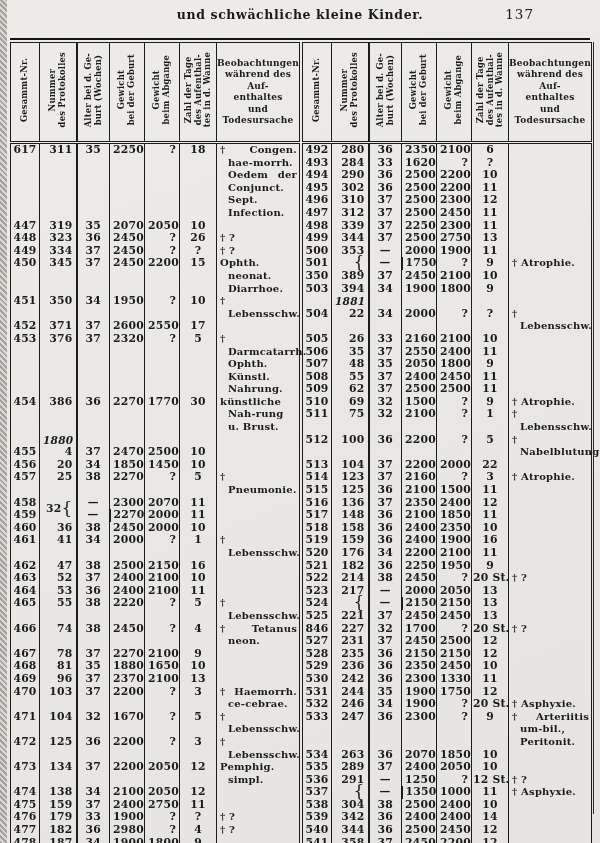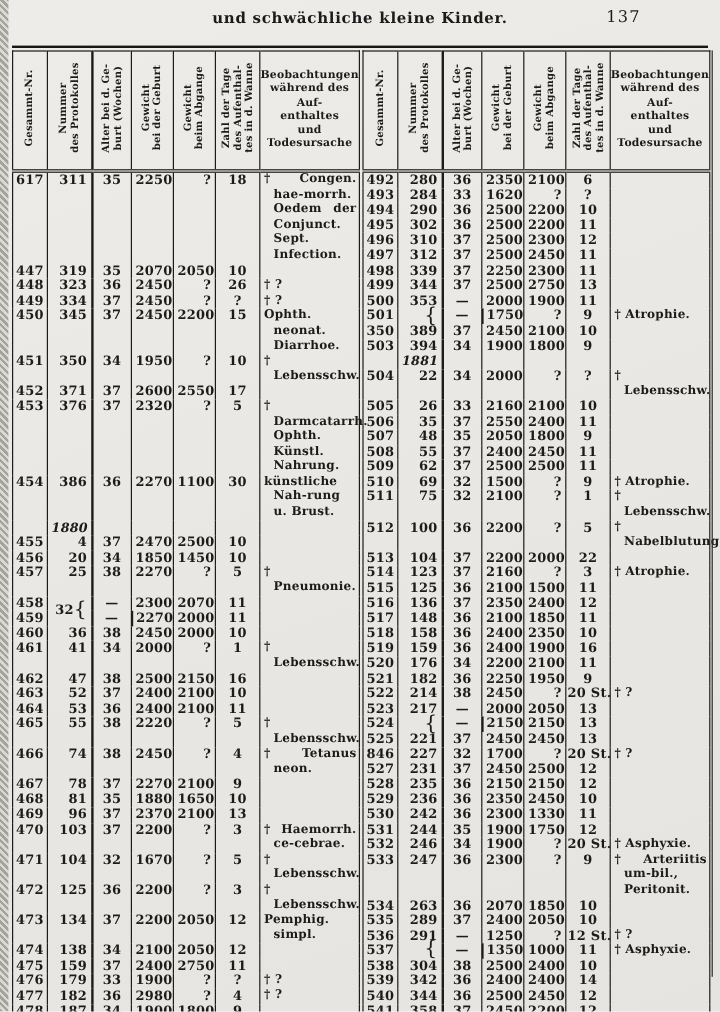--- a/index.html
+++ b/index.html
@@ -175,21 +175,21 @@
             <td class="c-g1">2320</td>
             <td class="c-g2">?</td>
             <td class="c-tage">5</td>
             <td class="c-obs">† Darmcatarrh. Ophth. Künstl. Nahrung.</td>
           </tr>
           <tr>
             <td class="c-nr">454</td>
             <td class="c-prot">386</td>
             <td class="c-alter">36</td>
             <td class="c-g1">2270</td>
-            <td class="c-g2">1100</td>
+            <td class="c-g2">1770</td>
             <td class="c-tage">30</td>
             <td class="c-obs">künstliche Nah-rung u. Brust.</td>
           </tr>
           <tr>
             <td class="c-nr"></td>
             <td class="c-prot year">1880</td>
             <td class="c-alter"></td>
             <td class="c-g1"></td>
             <td class="c-g2"></td>
             <td class="c-tage"></td>

